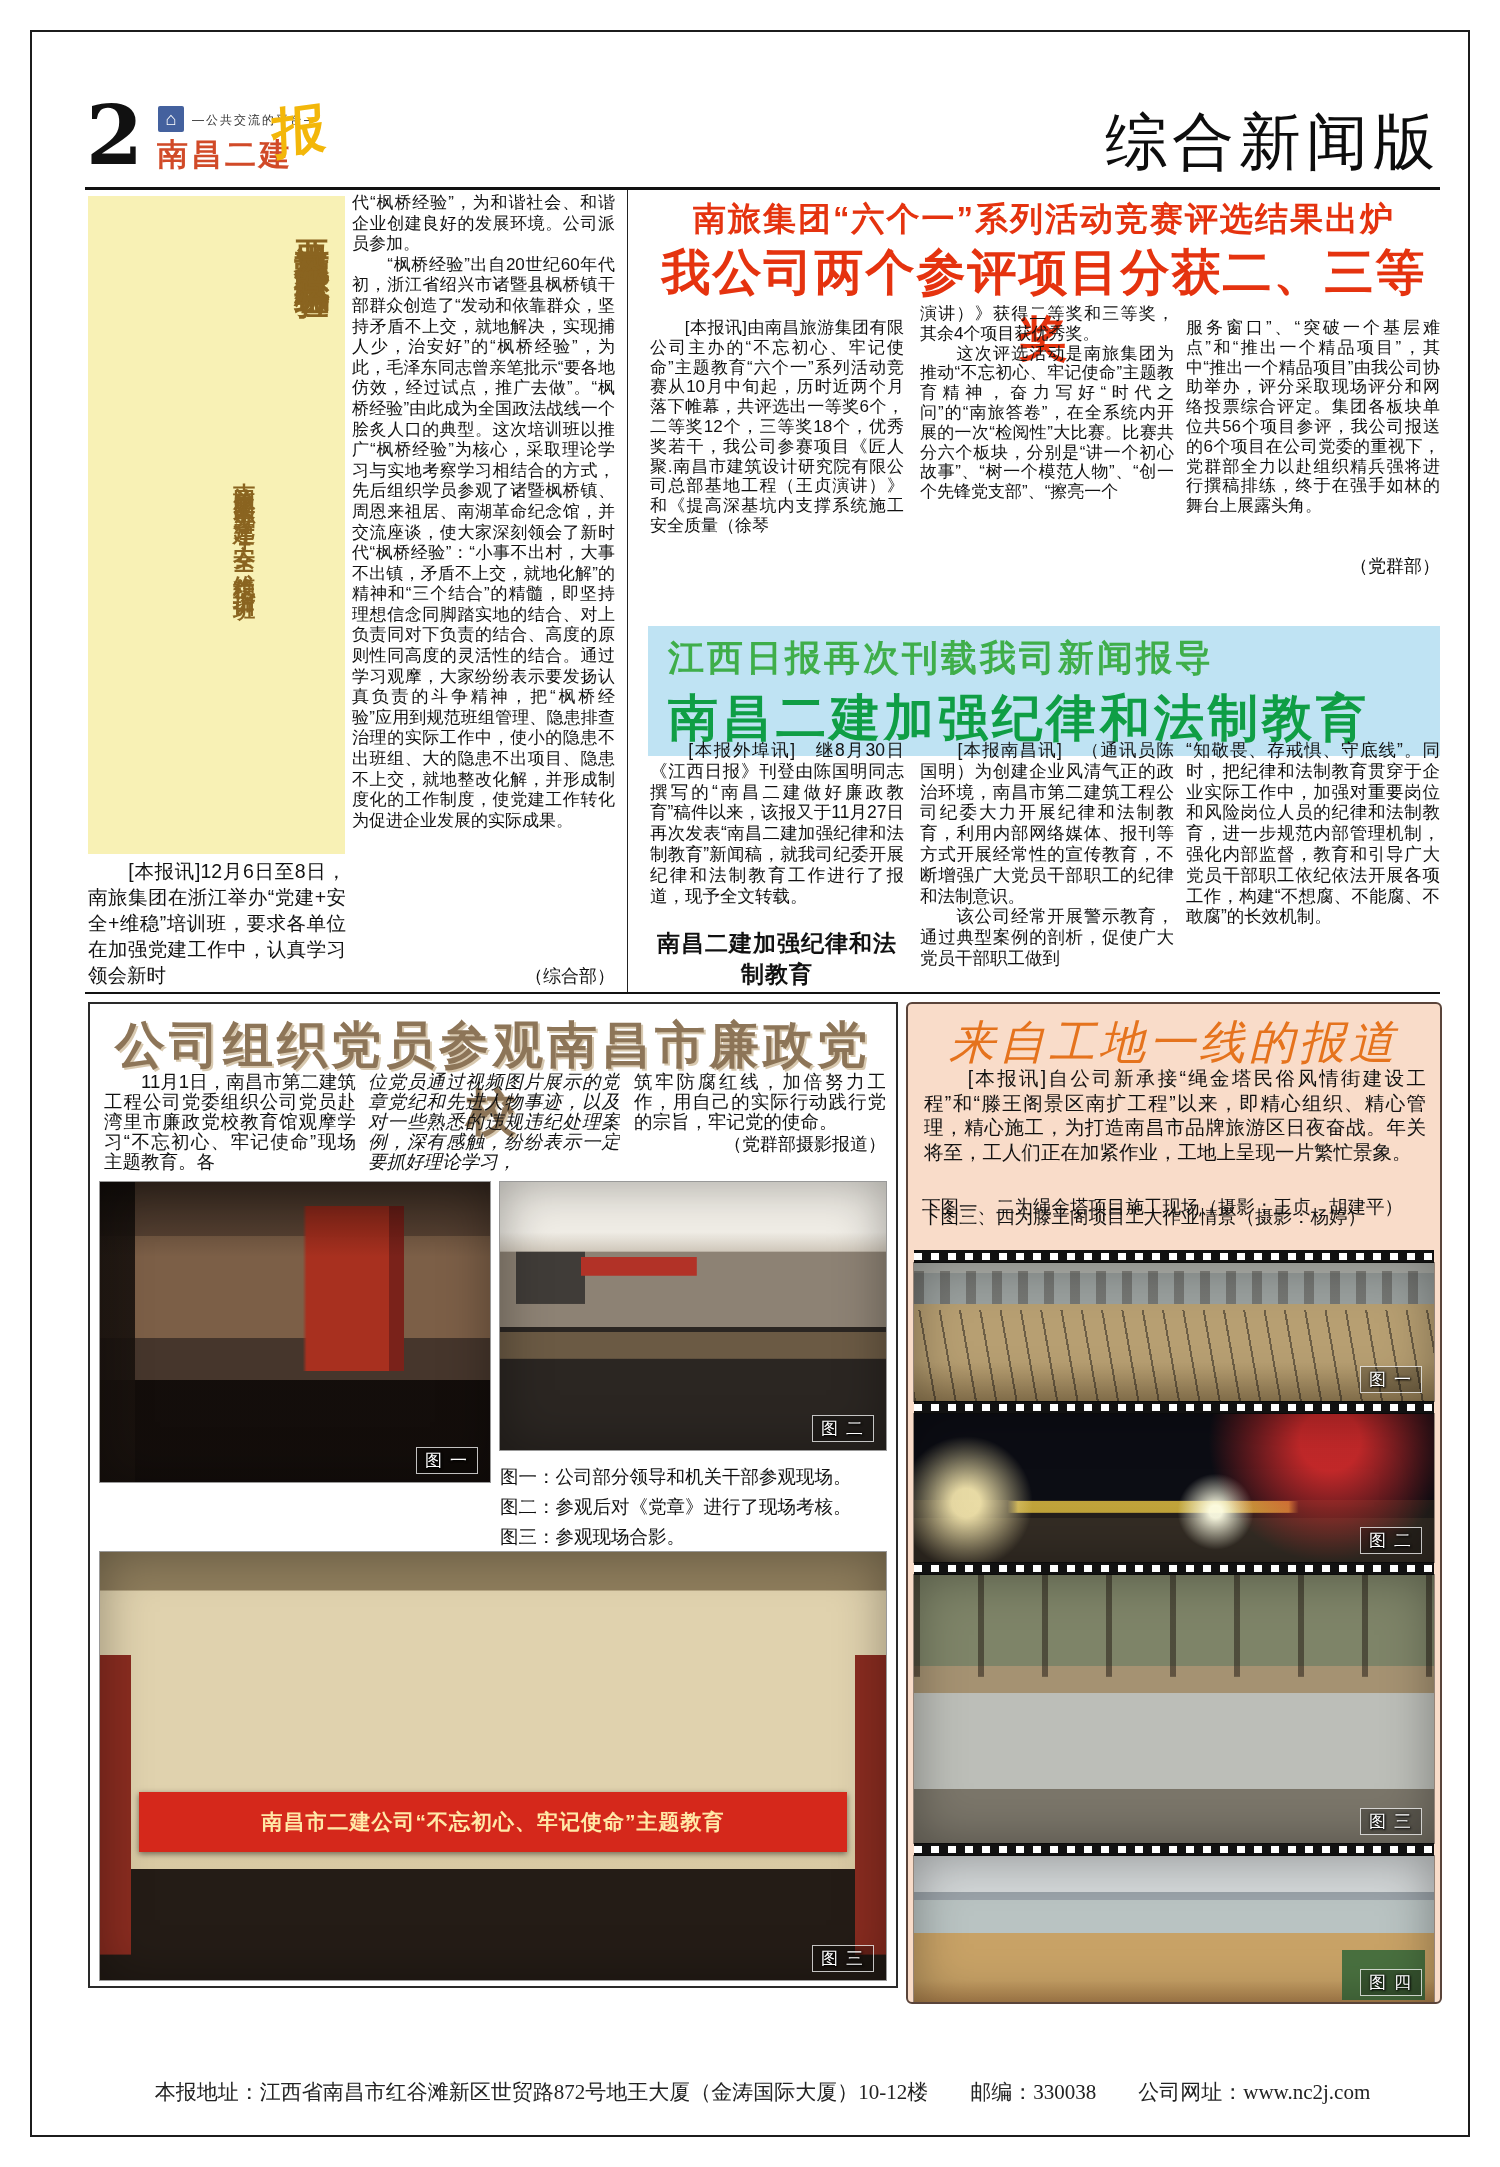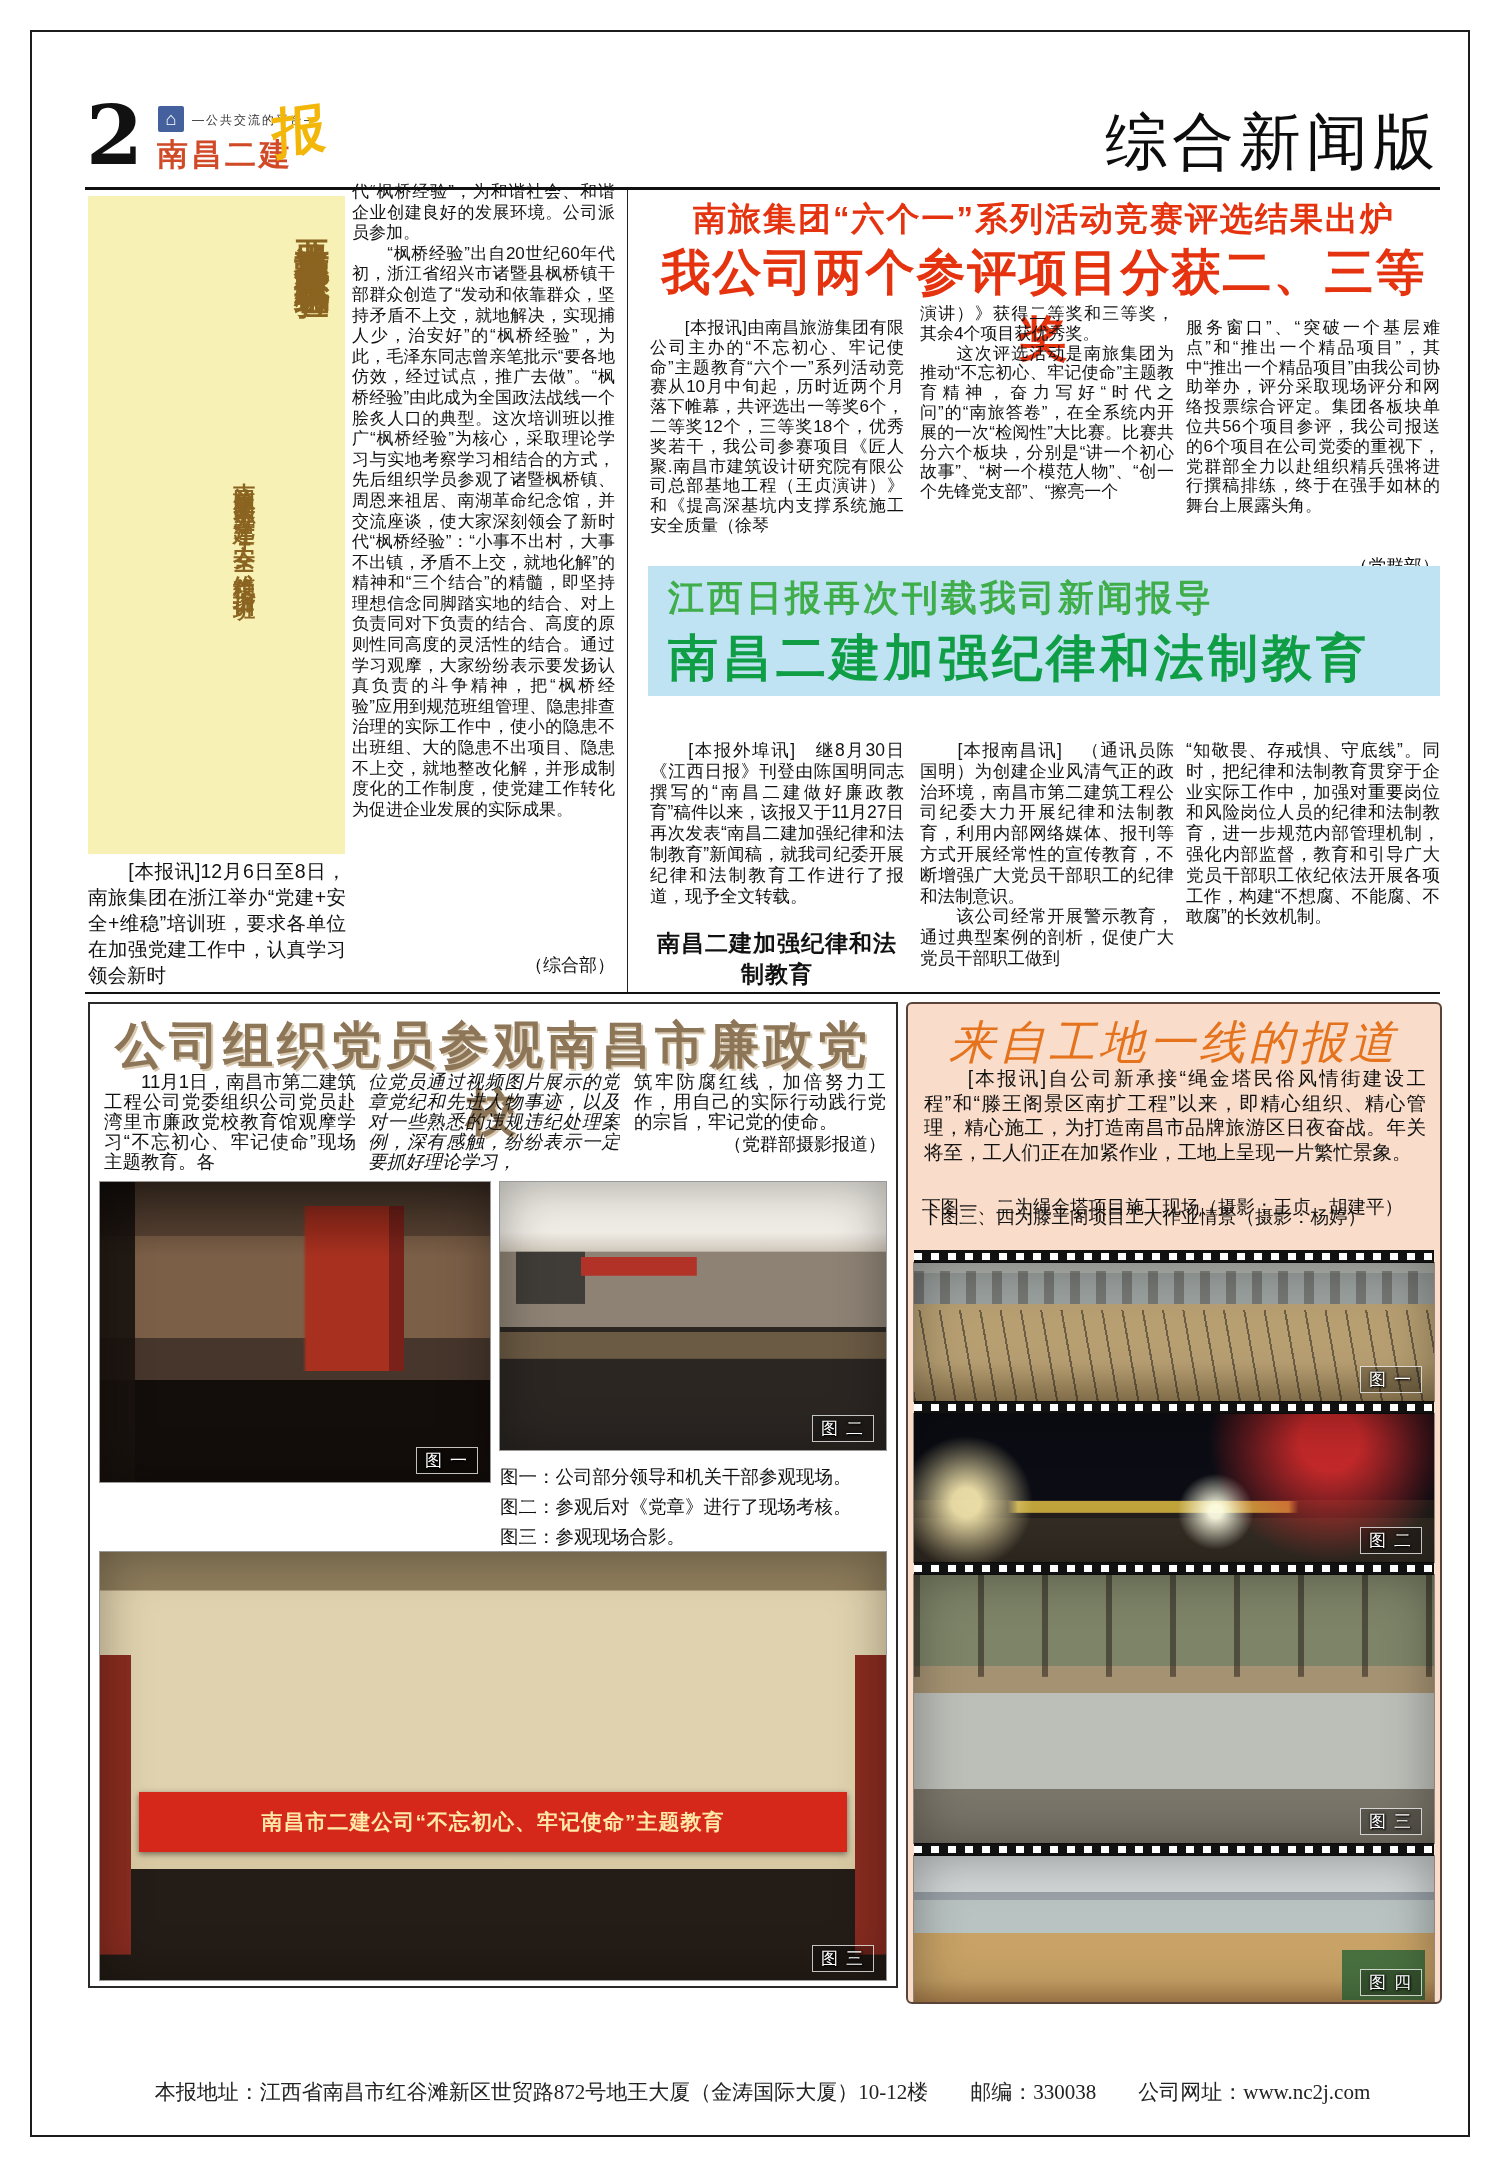--- a/index.html
+++ b/index.html
@@ -16,31 +16,31 @@
   .tagline{left:192px;top:112px;font-size:12px;letter-spacing:2px;color:#333;}
   .papername{left:157px;top:134px;font-size:31px;font-weight:bold;color:#d14a28;letter-spacing:3px;}
   .papersuffix{left:272px;top:104px;font-size:54px;font-weight:bold;color:#f3b70a;font-family:"Liberation Serif", serif;transform:rotate(-8deg) skewX(-6deg);line-height:1;}
   .edition{left:990px;top:100px;width:450px;text-align:right;font-size:62px;color:#0d0d0d;letter-spacing:5px;font-weight:500;}
   
   .ybox{left:88px;top:196px;width:257px;height:658px;background:#f8f1b5;box-sizing:border-box;padding:16px 12px;}
   .vwrap{writing-mode:vertical-rl;height:100%;width:100%;}
   .vtitle{font-size:35px;font-weight:bold;color:#8a6420;letter-spacing:3px;font-family:"Liberation Serif", serif;margin-left:30px;line-height:1.25;}
   .vkicker{font-size:22px;color:#8a6420;letter-spacing:5px;text-align:center;font-weight:600;line-height:1.4;}
   .fintro{left:88px;top:858px;width:258px;font-size:19.5px;line-height:26px;color:#111;}
-  .fmid{left:352px;top:182px;width:263px;height:795px;display:flex;flex-direction:column;}
+  .fmid{left:352px;top:193px;width:263px;height:795px;display:flex;flex-direction:column;}
   .fmid .cbody{font-size:17px;line-height:20.6px;color:#111;overflow:hidden;flex:1;}
   .byline{text-align:right;font-size:18px;color:#111;font-family:"Liberation Serif", serif;}
   .vdiv{left:627px;top:190px;width:1px;height:802px;background:#222;}
   
   .rkicker{left:648px;top:197px;width:792px;text-align:center;font-size:33px;font-weight:600;color:#e5330f;letter-spacing:2px;}
   .rtitle{left:648px;top:240px;width:792px;text-align:center;font-size:49px;font-weight:bold;color:#e5330f;letter-spacing:2px;}
   .ncol{font-size:17px;line-height:19.8px;color:#111;overflow:hidden;}
   .colflex{display:flex;flex-direction:column;}
   
-  .bluebox{left:648px;top:566px;width:792px;height:130px;background:#bfe3f3;box-sizing:border-box;padding:8px 20px;}
+  .bluebox{left:648px;top:626px;width:792px;height:130px;background:#bfe3f3;box-sizing:border-box;padding:8px 20px;}
   .gline1{font-size:36px;color:#3fae4a;font-weight:600;letter-spacing:3px;}
   .gline2{font-size:50px;color:#0f9e45;font-weight:bold;letter-spacing:4px;margin-top:2px;}
   .jcol{font-size:17.5px;line-height:20.8px;color:#111;overflow:hidden;}
   .reprint{font-size:23px;font-weight:bold;text-align:center;color:#111;letter-spacing:1px;}
   
   .lblock{left:88px;top:1002px;width:810px;height:986px;border:2px solid #2a2a2a;box-sizing:border-box;background:#fff;}
   .lztitle{left:100px;top:1012px;width:786px;text-align:center;font-size:50px;font-weight:bold;color:#8d7558;letter-spacing:4px;text-shadow:2px 2px 0 #d8c9b0;}
   .lzcol{font-size:18.5px;line-height:20px;color:#111;overflow:hidden;}
   .caps{font-size:18.5px;line-height:30px;color:#111;font-family:"Liberation Serif", serif;}
   

